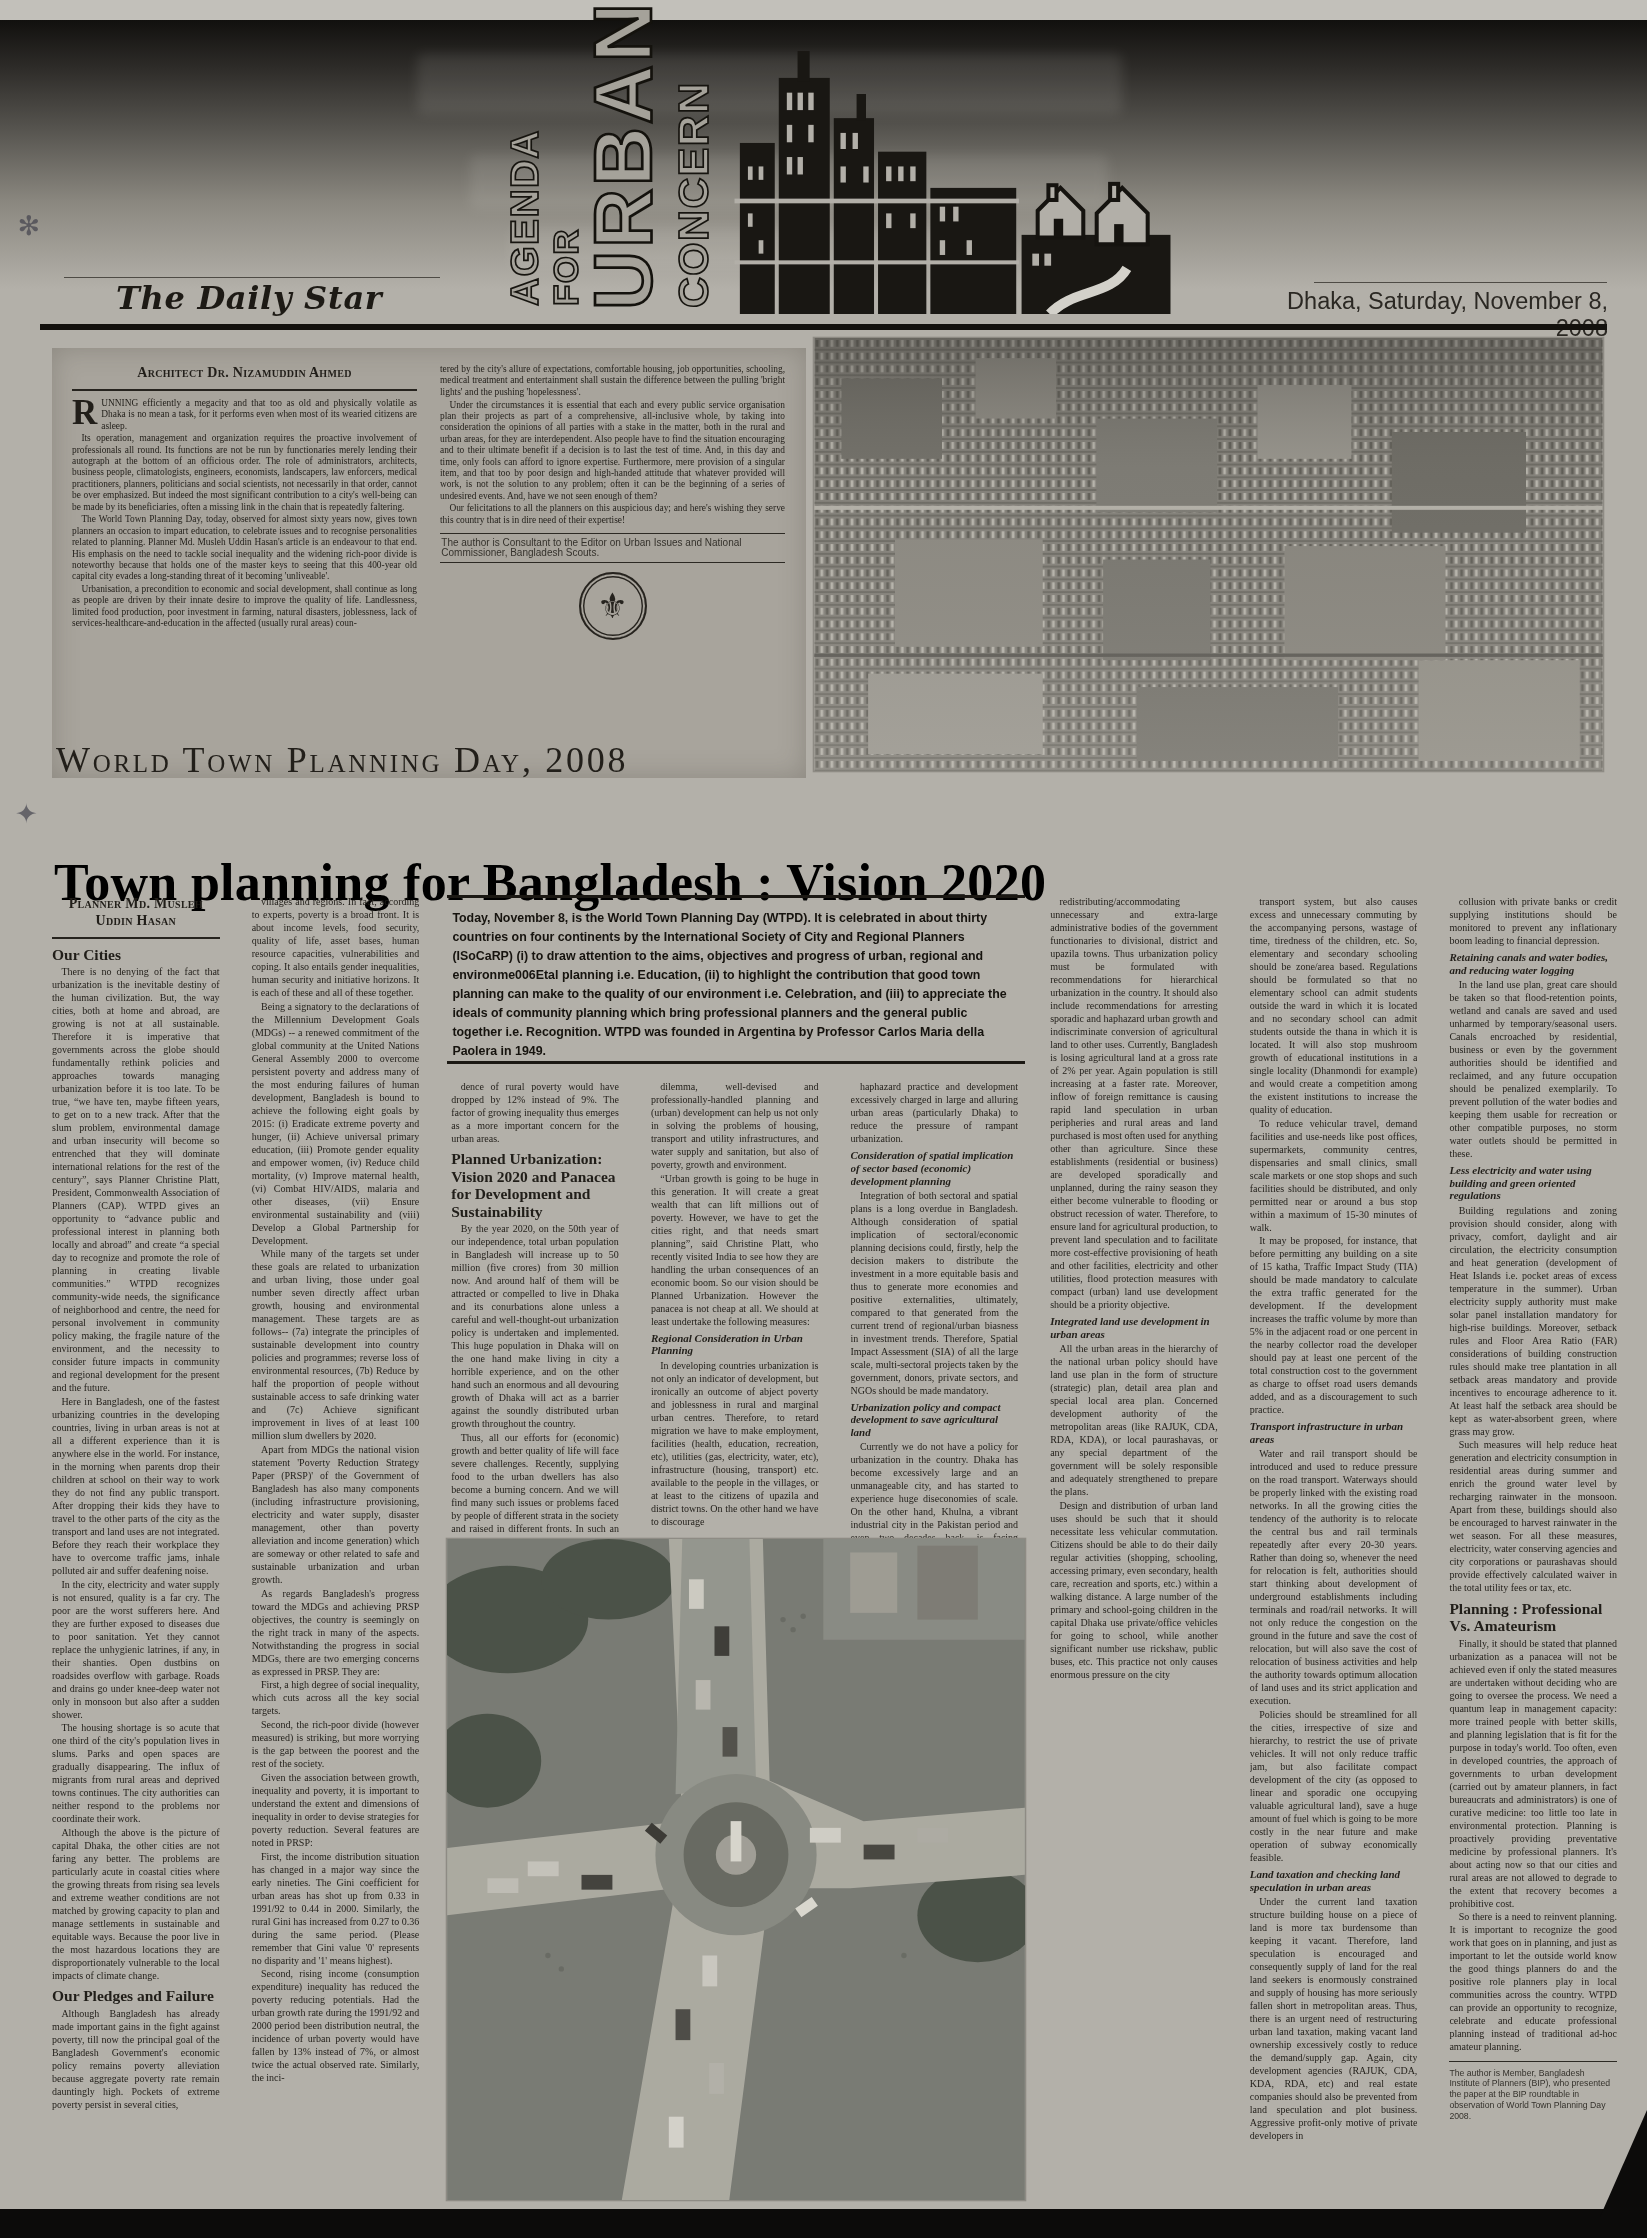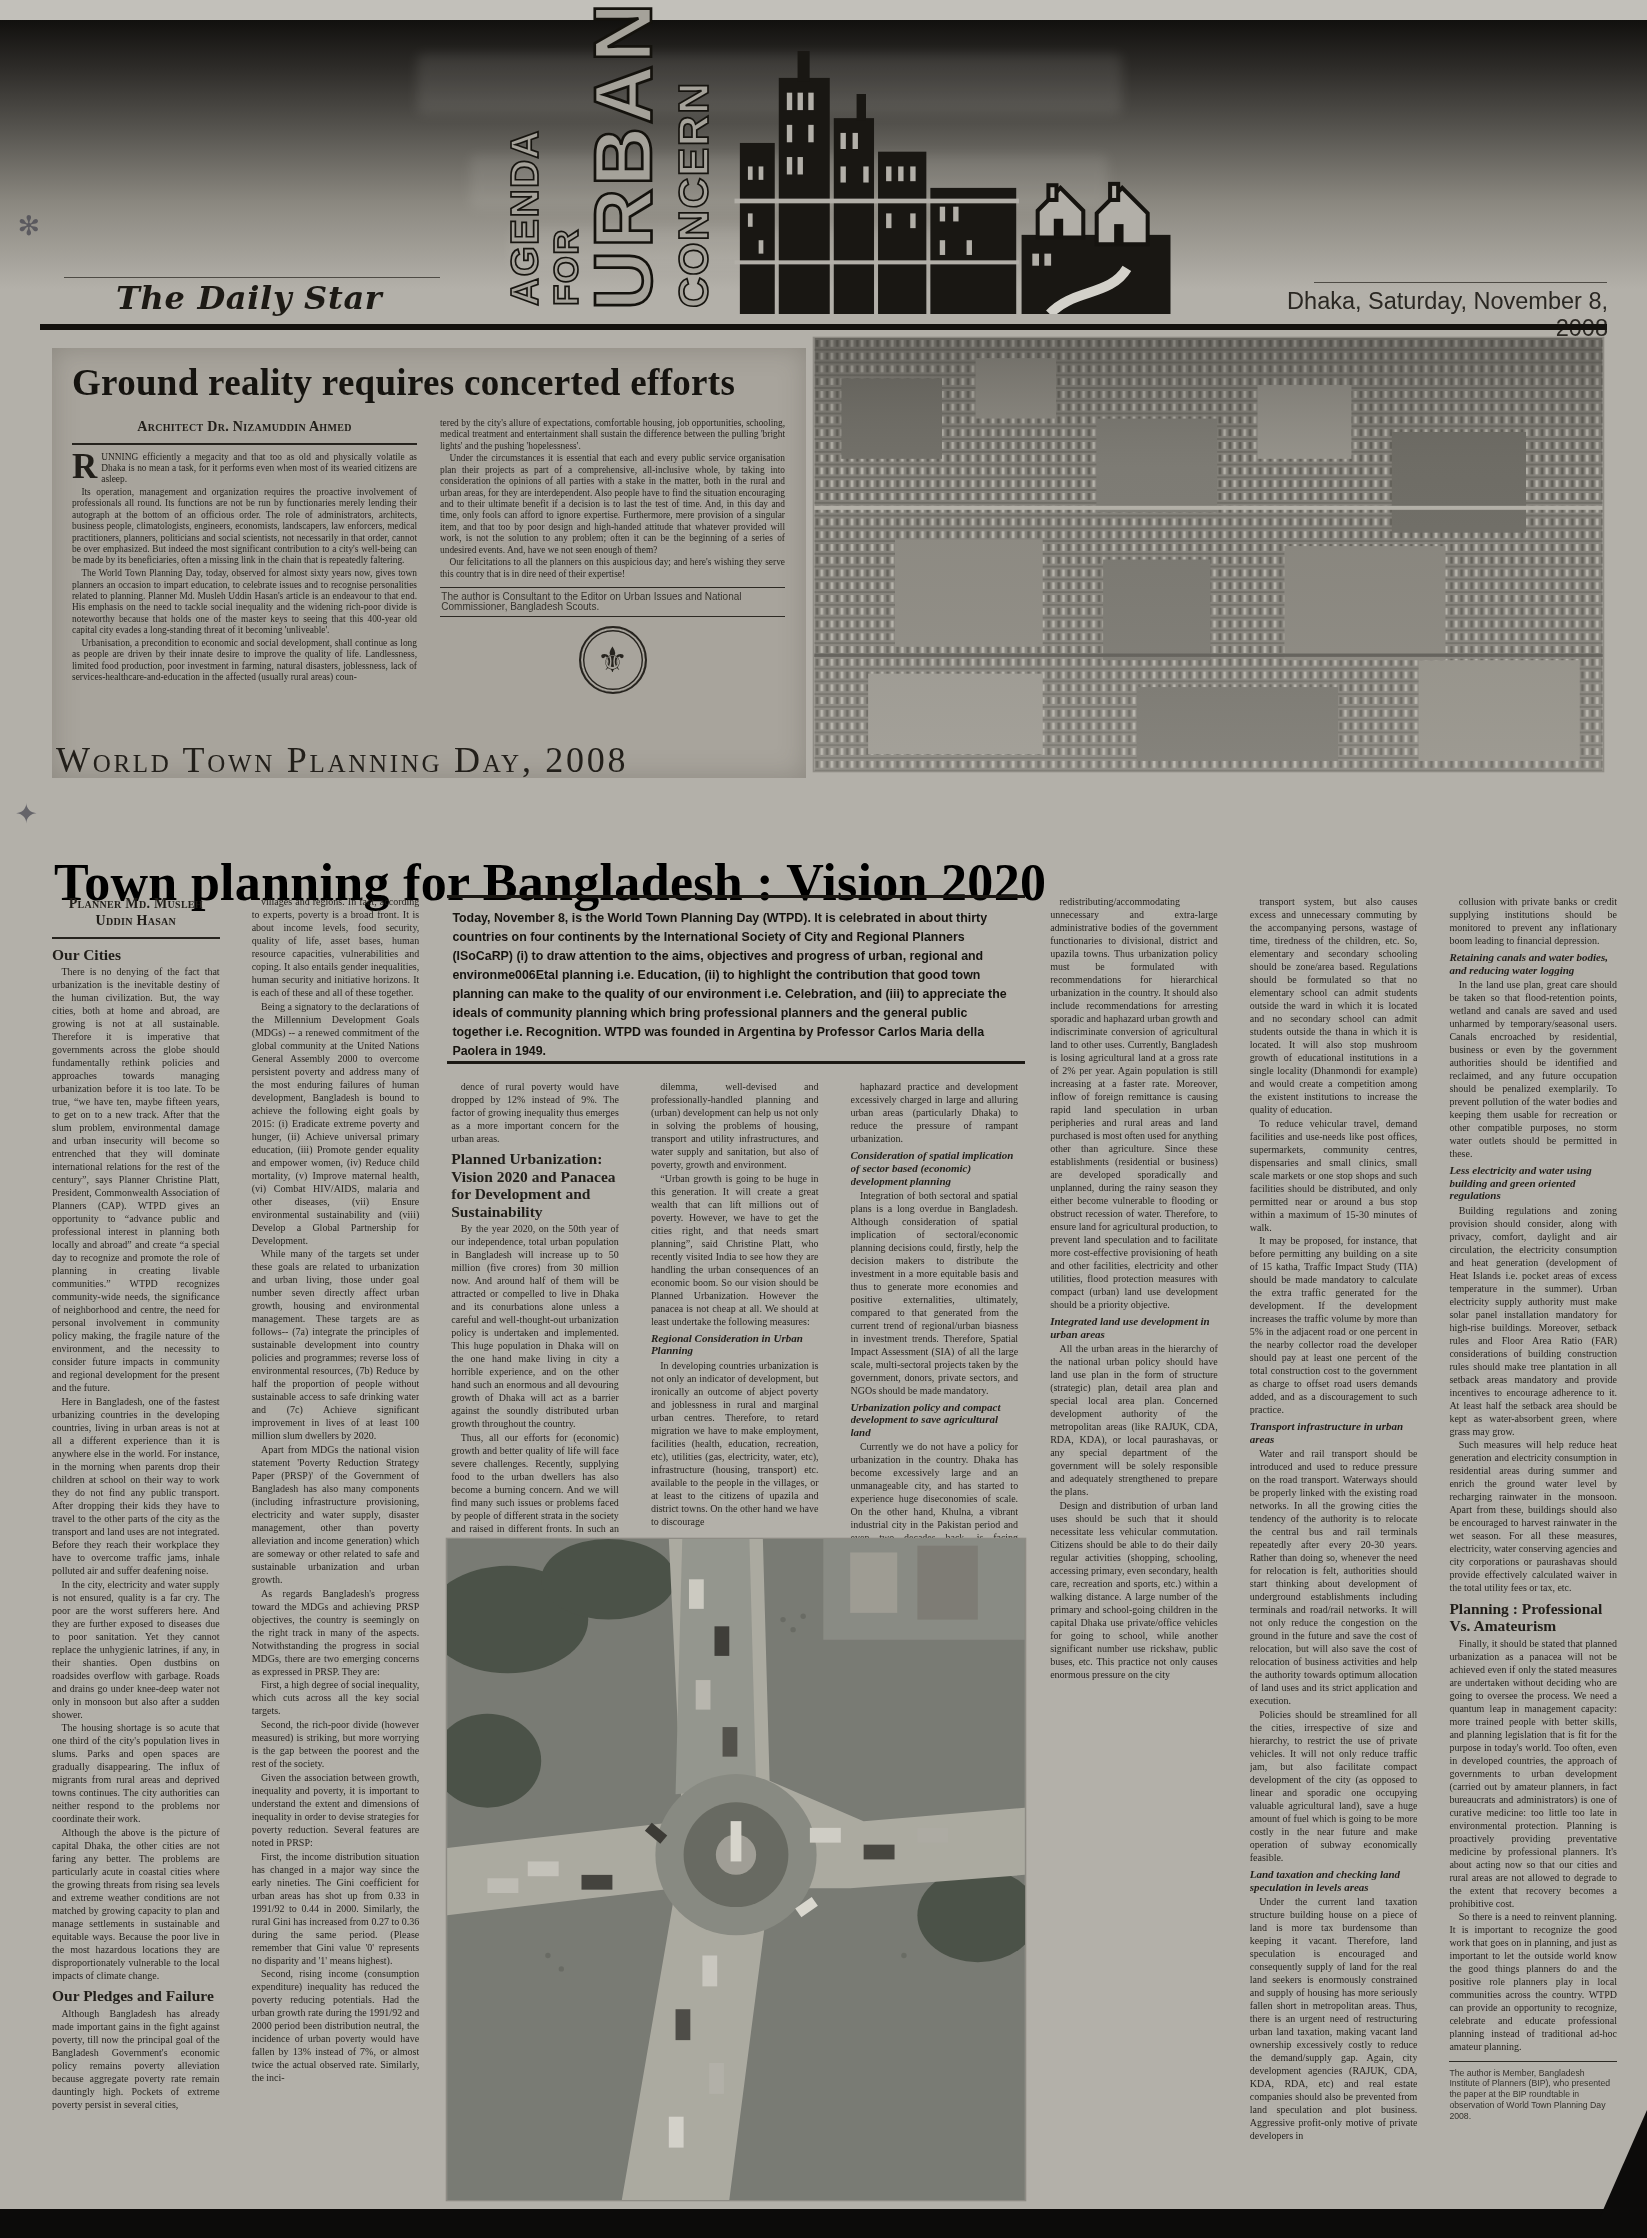--- a/index.html
+++ b/index.html
@@ -150,21 +150,20 @@
 
   <div class="date-rule"></div>
   <div class="dateline">Dhaka, Saturday, November 8, 2008</div>
   <div class="mast-bar"></div>
 </div>
 
 <div class="pen-mark" style="left:17.5px;top:210px;">✻</div>
 <div class="pen-mark" style="left:15px;top:798px;">✦</div>
 
 <div class="a1-panel">
-  <h1 class="a1-headline">Ground reality requires concerted efforts</h1>
   <div class="a1-cols">
     <div class="a1-col">
         <div class="col-byline">Architect Dr. Nizamuddin Ahmed</div>
         <p class="para dropcap">RUNNING efficiently a megacity and that too as old and physically volatile as Dhaka is no mean a task, for it performs even when most of its wearied citizens are asleep.</p>
         <p class="para">Its operation, management and organization requires the proactive involvement of professionals all round. Its functions are not be run by functionaries merely lending their autograph at the bottom of an officious order. The role of administrators, architects, business people, climatologists, engineers, economists, landscapers, law enforcers, medical practitioners, planners, politicians and social scientists, not necessarily in that order, cannot be over emphasized. But indeed the most significant contribution to a city's well-being can be made by its beneficiaries, often a missing link in the chain that is repeatedly faltering.</p>
         <p class="para">The World Town Planning Day, today, observed for almost sixty years now, gives town planners an occasion to impart education, to celebrate issues and to recognise personalities related to planning. Planner Md. Musleh Uddin Hasan's article is an endeavour to that end. His emphasis on the need to tackle social inequality and the widening rich-poor divide is noteworthy because that holds one of the master keys to seeing that this 400-year old capital city evades a long-standing threat of it becoming 'unliveable'.</p>
         <p class="para">Urbanisation, a precondition to economic and social development, shall continue as long as people are driven by their innate desire to improve the quality of life. Landlessness, limited food production, poor investment in farming, natural disasters, joblessness, lack of services-healthcare-and-education in the affected (usually rural areas) coun-</p>
       </div>
     <div class="a1-col">
       <div>
@@ -267,21 +266,21 @@
       <p class="para">All the urban areas in the hierarchy of the national urban policy should have land use plan in the form of structure (strategic) plan, detail area plan and special local area plan. Concerned development authority of the metropolitan areas (like RAJUK, CDA, RDA, KDA), or local paurashavas, or any special department of the government will be solely responsible and adequately strengthened to prepare the plans.</p>
       <p class="para">Design and distribution of urban land uses should be such that it should necessitate less vehicular commutation. Citizens should be able to do their daily regular activities (shopping, schooling, accessing primary, even secondary, health care, recreation and sports, etc.) within a walking distance. A large number of the primary and school-going children in the capital Dhaka use private/office vehicles for going to school, while another significant number use rickshaw, public buses, etc. This practice not only causes enormous pressure on the city</p>
     </div>
   <div class="col">
       <p class="para">transport system, but also causes excess and unnecessary commuting by the accompanying persons, wastage of time, tiredness of the children, etc. So, elementary and secondary schooling should be zone/area based. Regulations should be formulated so that no elementary school can admit students outside the ward in which it is located and no secondary school can admit students outside the thana in which it is located. It will also stop mushroom growth of educational institutions in a single locality (Dhanmondi for example) and would create a competition among the existent institutions to increase the quality of education.</p>
       <p class="para">To reduce vehicular travel, demand facilities and use-needs like post offices, supermarkets, community centres, dispensaries and small clinics, small scale markets or one stop shops and such facilities should be distributed, and only permitted near or around a bus stop within a maximum of 15-30 minutes of walk.</p>
       <p class="para">It may be proposed, for instance, that before permitting any building on a site of 15 katha, Traffic Impact Study (TIA) should be made mandatory to calculate the extra traffic generated for the development. If the development increases the traffic volume by more than 5% in the adjacent road or one percent in the nearby collector road the developer should pay at least one percent of the total construction cost to the government as charge to offset road users demands added, and as a discouragement to such practice.</p>
       <h4 class="subhead-italic">Transport infrastructure in urban areas</h4>
       <p class="para">Water and rail transport should be introduced and used to reduce pressure on the road transport. Waterways should be properly linked with the existing road networks. In all the growing cities the tendency of the authority is to relocate the central bus and rail terminals repeatedly after every 20-30 years. Rather than doing so, whenever the need for relocation is felt, authorities should start thinking about development of underground establishments including terminals and road/rail networks. It will not only reduce the congestion on the ground in the future and save the cost of relocation, but will also save the cost of relocation of business activities and  help the authority towards optimum allocation of land uses and its strict application and execution.</p>
       <p class="para">Policies should be streamlined for all the cities, irrespective of size and hierarchy, to restrict the use of private vehicles. It will not only reduce traffic jam, but also facilitate compact development of the city (as opposed to linear and sporadic one occupying valuable agricultural land), save a huge amount of fuel which is going to be more costly in the near future and make operation of subway economically feasible.</p>
-      <h4 class="subhead-italic">Land taxation and checking land speculation in levels areas</h4>
+      <h4 class="subhead-italic">Land taxation and checking land speculation in urban areas</h4>
       <p class="para">Under the current land taxation structure building house on a piece of land is more tax burdensome than keeping it vacant. Therefore, land speculation is encouraged and consequently supply of land for the real land seekers is enormously constrained and supply of housing has more seriously fallen short in metropolitan areas. Thus, there is an urgent need of restructuring urban land taxation, making vacant land ownership excessively costly to reduce the demand/supply gap. Again, city development agencies (RAJUK, CDA, KDA, RDA, etc) and real estate companies should also be prevented from land speculation and plot business. Aggressive profit-only motive of private developers in</p>
     </div>
   <div class="col">
       <p class="para">collusion with private banks or credit supplying institutions should be monitored to prevent any inflationary boom leading to financial depression.</p>
       <h4 class="subhead-italic">Retaining canals and water bodies, and reducing water logging</h4>
       <p class="para">In the land use plan, great care should be taken so that flood-retention points, wetland and canals are saved and used unharmed by temporary/seasonal users. Canals encroached by residential, business or even by the government authorities should be identified and reclaimed, and any future occupation should be penalized exemplarily. To prevent pollution of the water bodies and keeping them usable for recreation or other compatible purposes, no storm water outlets should be permitted in these.</p>
       <h4 class="subhead-italic">Less electricity and water using building and green oriented regulations</h4>
       <p class="para">Building regulations and zoning provision should consider, along with privacy, comfort, daylight and air circulation, the electricity consumption and heat generation (development of Heat Islands i.e. pocket areas of excess temperature in the summer). Urban electricity supply authority must make solar panel installation mandatory for high-rise buildings. Moreover, setback rules and Floor Area Ratio (FAR) considerations of building construction rules should make tree plantation in all setback areas mandatory and provide incentives to encourage adherence to it. At least half the setback area should be kept as water-absorbent green, where grass may grow.</p>
       <p class="para">Such measures will help reduce heat generation and electricity consumption in residential areas during summer and enrich the ground water level by recharging rainwater in the monsoon. Apart from these, buildings should also be encouraged to harvest rainwater in the wet season. For all these measures, electricity, water conserving agencies and city corporations or paurashavas should provide effectively calculated waiver in the total utility fees or tax, etc.</p>
       <h4 class="subhead">Planning : Professional Vs. Amateurism</h4>

